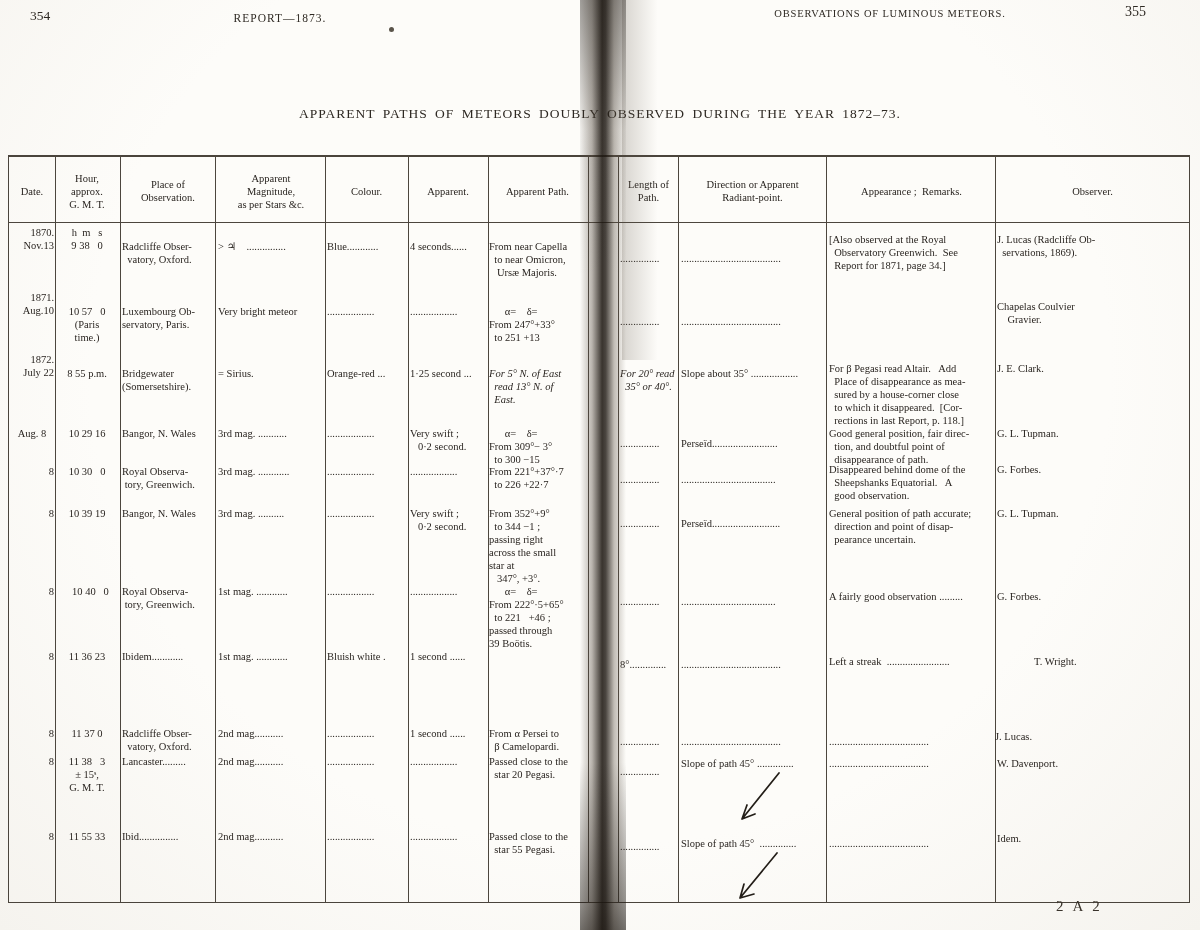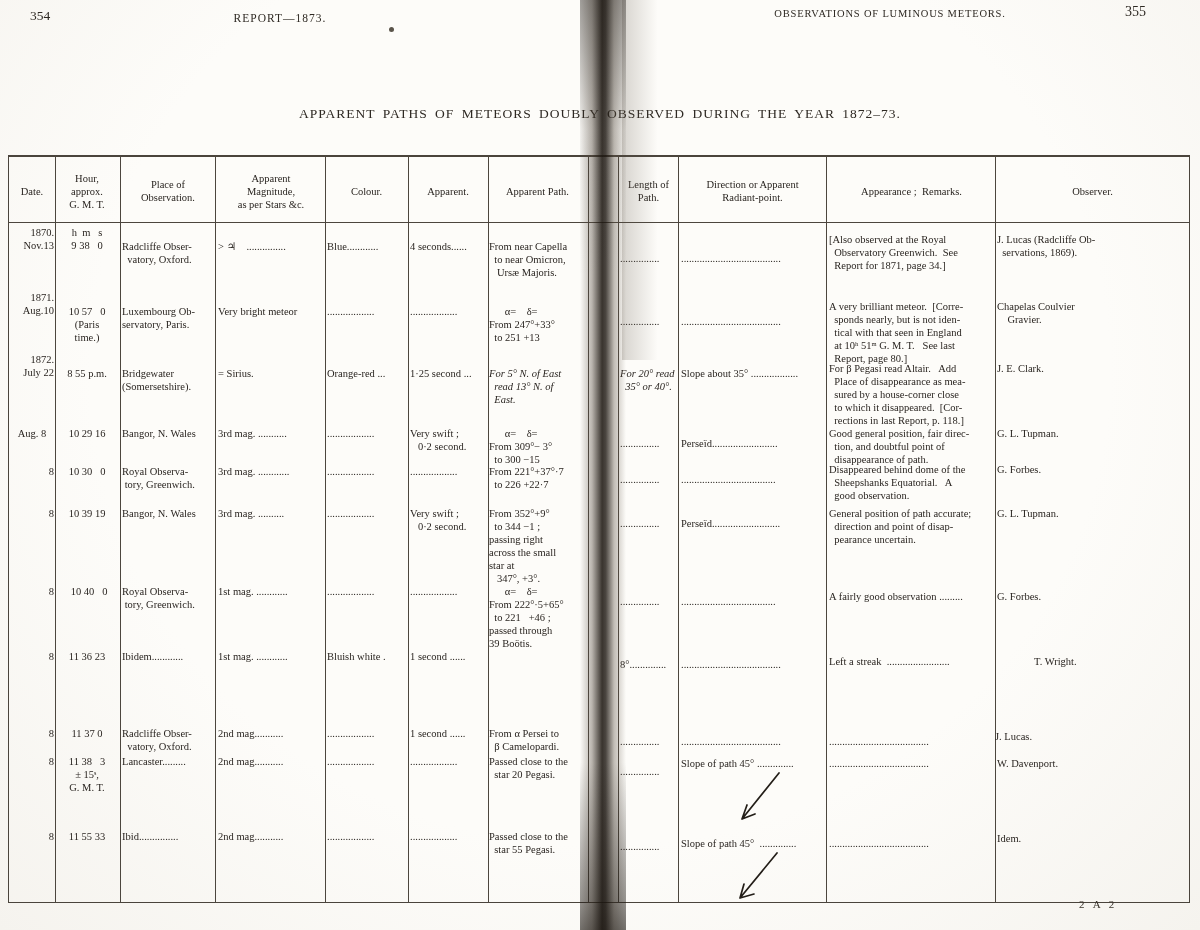--- a/index.html
+++ b/index.html
@@ -17,21 +17,21 @@
   .h{text-align:center;}
   .binding{position:absolute;left:580px;top:0;width:46px;height:930px;
     background:
       linear-gradient(180deg, rgba(25,20,15,.40) 0%, rgba(25,20,15,.05) 14%, rgba(25,20,15,0) 30%, rgba(25,20,15,0) 82%, rgba(25,20,15,.45) 97%, rgba(25,20,15,.6) 100%),
       linear-gradient(90deg, rgba(70,60,50,0) 0%, rgba(85,74,62,.40) 26%, rgba(30,24,18,.88) 48%, rgba(30,24,18,.80) 56%, rgba(95,84,70,.38) 74%, rgba(70,60,50,0) 100%);}
   .smudge{position:absolute;left:622px;top:0;width:42px;height:360px;
     background:linear-gradient(90deg, rgba(95,85,72,.35), rgba(95,85,72,0) 85%);
     opacity:.7;}
   .arrow{position:absolute;}
   .arrow path{stroke:#231e18;stroke-width:1.7;fill:none;stroke-linecap:round;}
-  .sig{position:absolute;left:1079px;top:898px;width:70px;font-size:11px;
+  .sig{position:absolute;left:1056px;top:898px;width:70px;font-size:15px;
     letter-spacing:3px;color:#39332b;}
   .specdot{position:absolute;left:389px;top:27px;width:5px;height:5px;border-radius:50%;background:#5a544a;}
 </style>
 </head>
 <body>
 
 <div class="page">
 
   <div class="rh" style="left:30px;top:8px;font-size:13.5px">354</div>
   <div class="specdot"></div>
@@ -102,25 +102,20 @@
   <div class="c" style="left:122px;top:305px;width:92px">Luxembourg Ob-
 servatory, Paris.</div>
   <div class="c" style="left:218px;top:305px;width:106px">Very bright meteor</div>
   <div class="c" style="left:327px;top:305px;width:79px">..................</div>
   <div class="c" style="left:410px;top:305px;width:76px">..................</div>
   <div class="c" style="left:489px;top:305px;width:97px">      α=    δ=
 From 247°+33°
   to 251 +13</div>
   <div class="c" style="left:620px;top:315px;width:57px">...............</div>
   <div class="c" style="left:681px;top:315px;width:143px">......................................</div>
-  <div class="c" style="left:829px;top:300px;width:165px">A very brilliant meteor.  [Corre-
-  sponds nearly, but is not iden-
-  tical with that seen in England
-  at 10ʰ 51ᵐ G. M. T.   See last
-  Report, page 80.]</div>
   <div class="c" style="left:997px;top:300px;width:191px">Chapelas Coulvier
     Gravier.</div>
 
   <div class="c" style="left:10px;top:353px;width:44px;text-align:right">1872.
 July 22</div>
   <div class="c" style="left:57px;top:367px;width:60px;text-align:center">8 55 p.m.</div>
   <div class="c" style="left:122px;top:367px;width:92px">Bridgewater
 (Somersetshire).</div>
   <div class="c" style="left:218px;top:367px;width:106px">= Sirius.</div>
   <div class="c" style="left:327px;top:367px;width:79px">Orange-red ...</div>
@@ -185,21 +180,21 @@
 star at
    347°, +3°.</div>
   <div class="c" style="left:620px;top:517px;width:57px">...............</div>
   <div class="c" style="left:681px;top:517px;width:143px">Perseïd..........................</div>
   <div class="c" style="left:829px;top:507px;width:165px">General position of path accurate;
   direction and point of disap-
   pearance uncertain.</div>
   <div class="c" style="left:997px;top:507px;width:191px">G. L. Tupman.</div>
 
   <div class="c" style="left:10px;top:585px;width:44px;text-align:right">8</div>
-  <div class="c" style="left:59px;top:585px;width:60px;text-align:center">10 40   0</div>
+  <div class="c" style="left:72px;top:585px;width:60px;">10 40   0</div>
   <div class="c" style="left:122px;top:585px;width:92px">Royal Observa-
  tory, Greenwich.</div>
   <div class="c" style="left:218px;top:585px;width:106px">1st mag. ............</div>
   <div class="c" style="left:327px;top:585px;width:79px">..................</div>
   <div class="c" style="left:410px;top:585px;width:76px">..................</div>
   <div class="c" style="left:489px;top:585px;width:97px">      α=    δ=
 From 222°·5+65°
   to 221   +46 ;
 passed through
 39 Boötis.</div>

